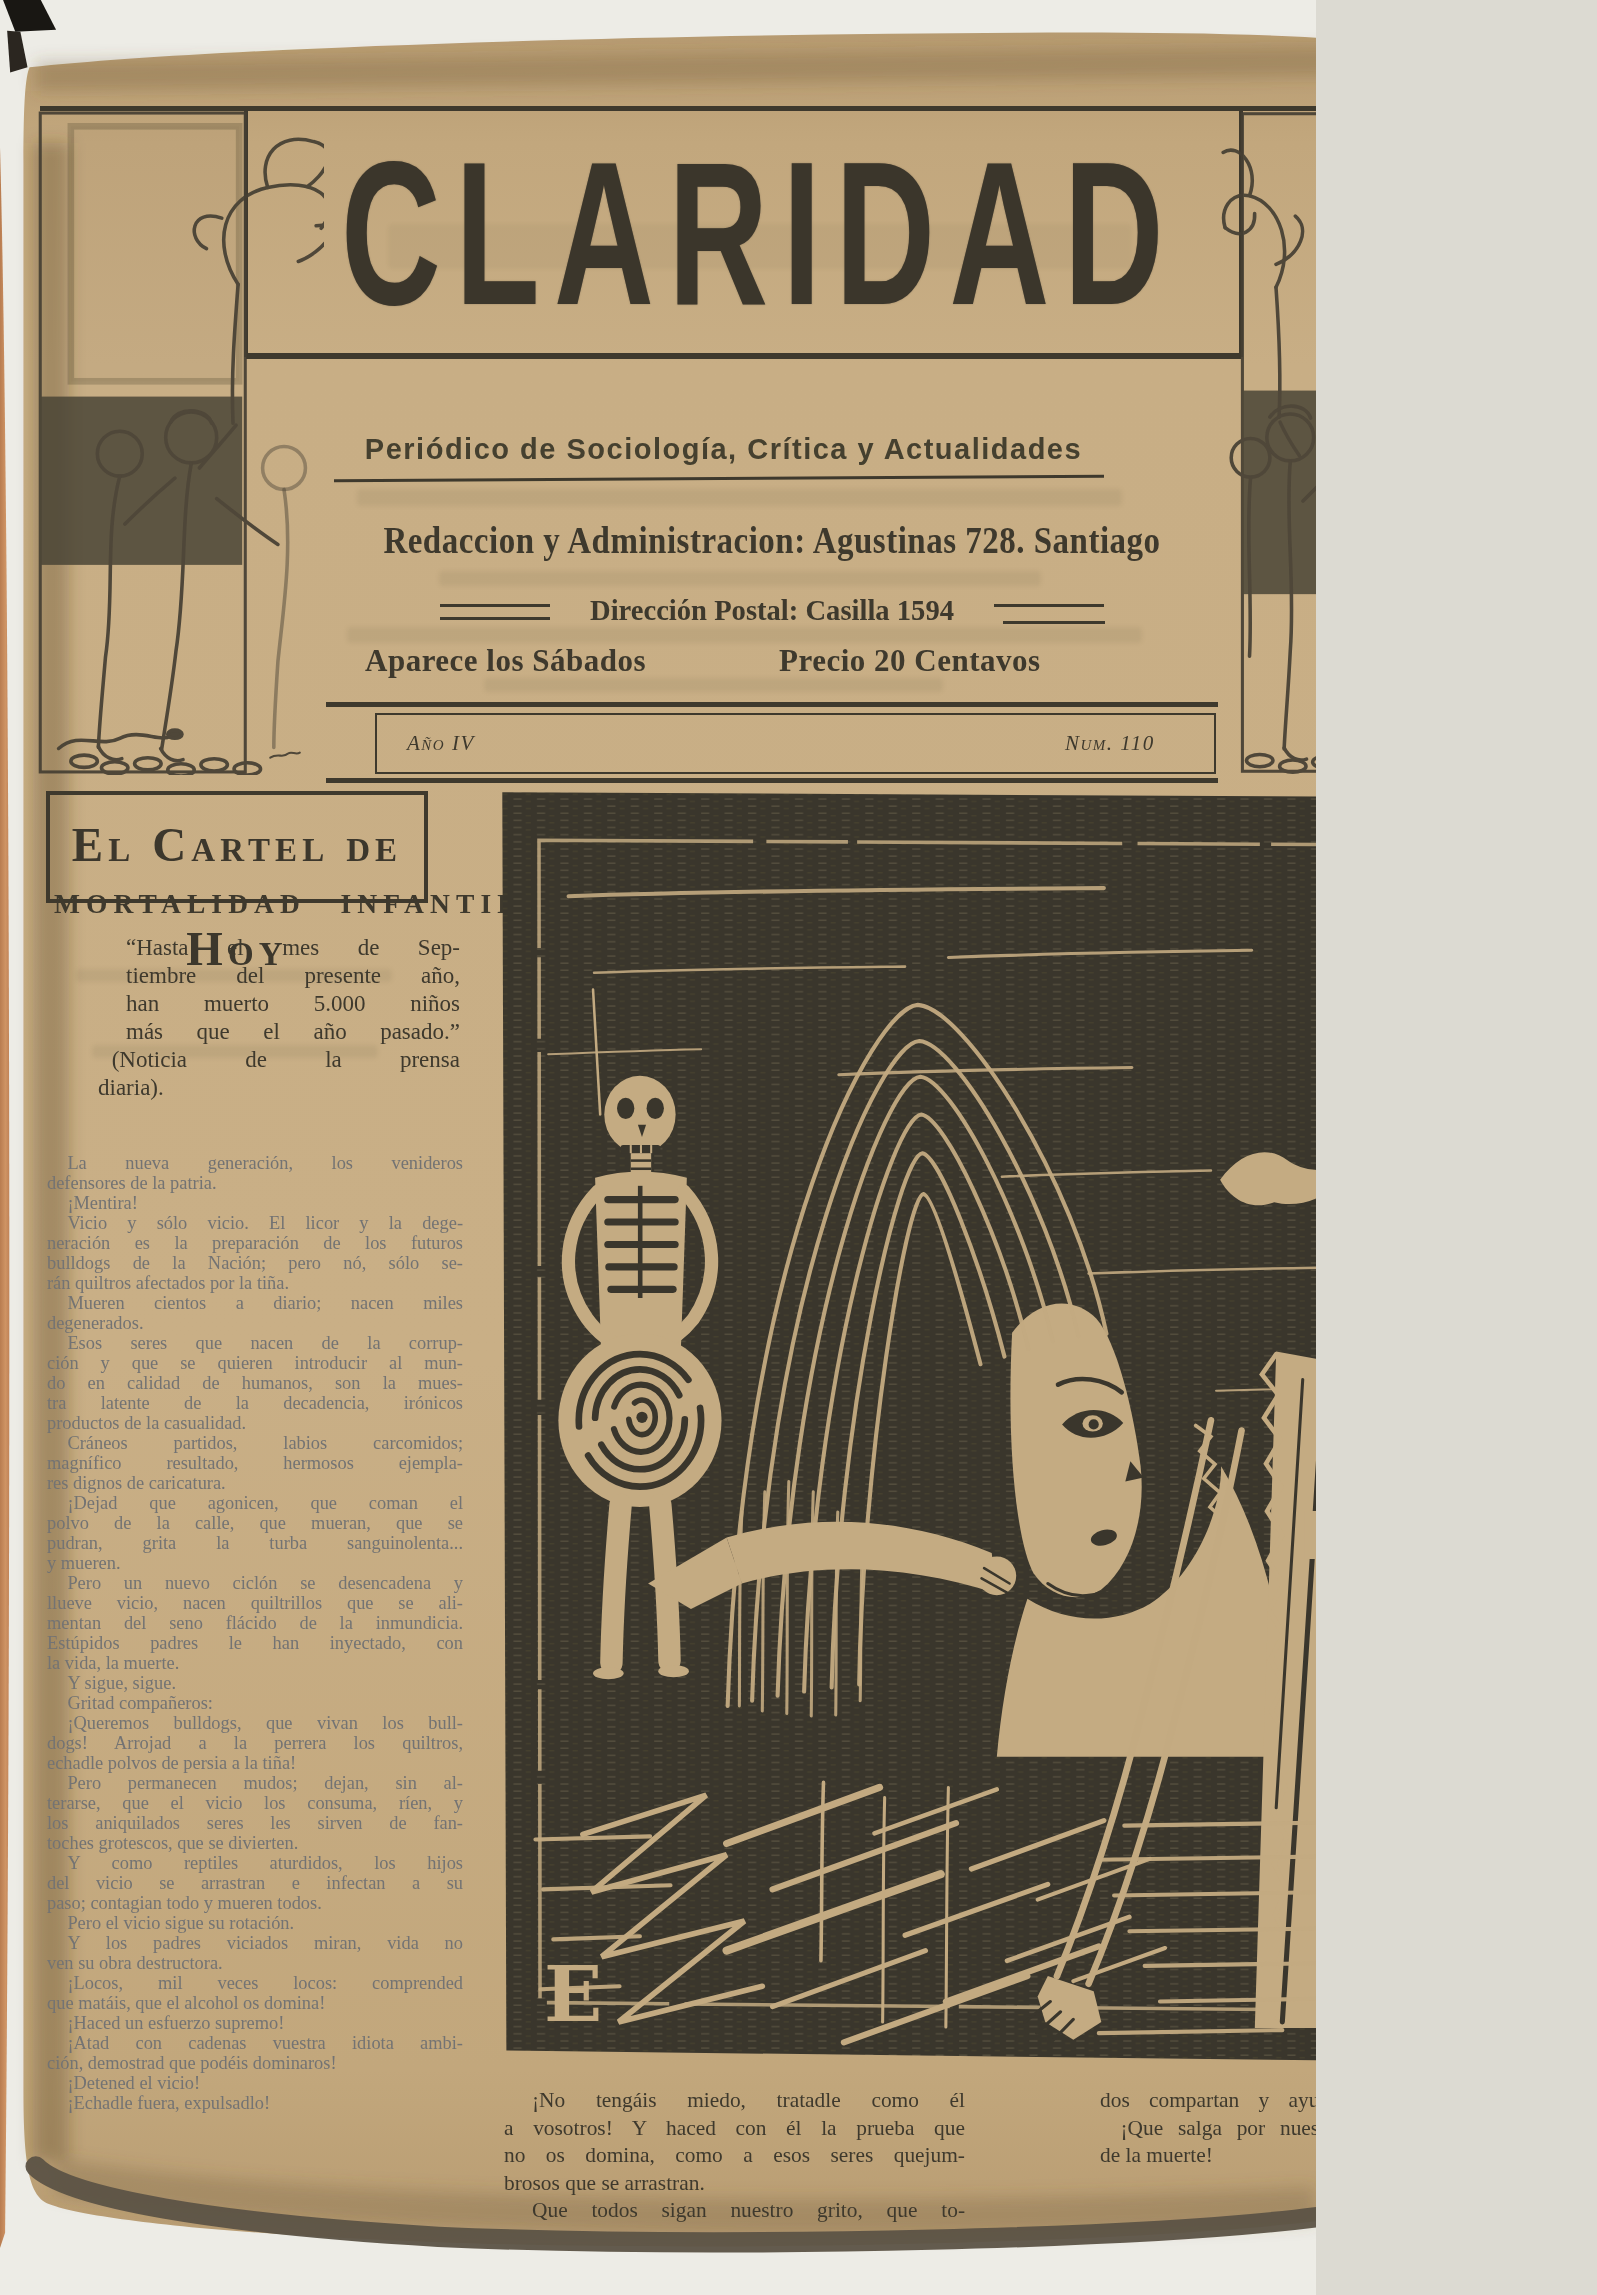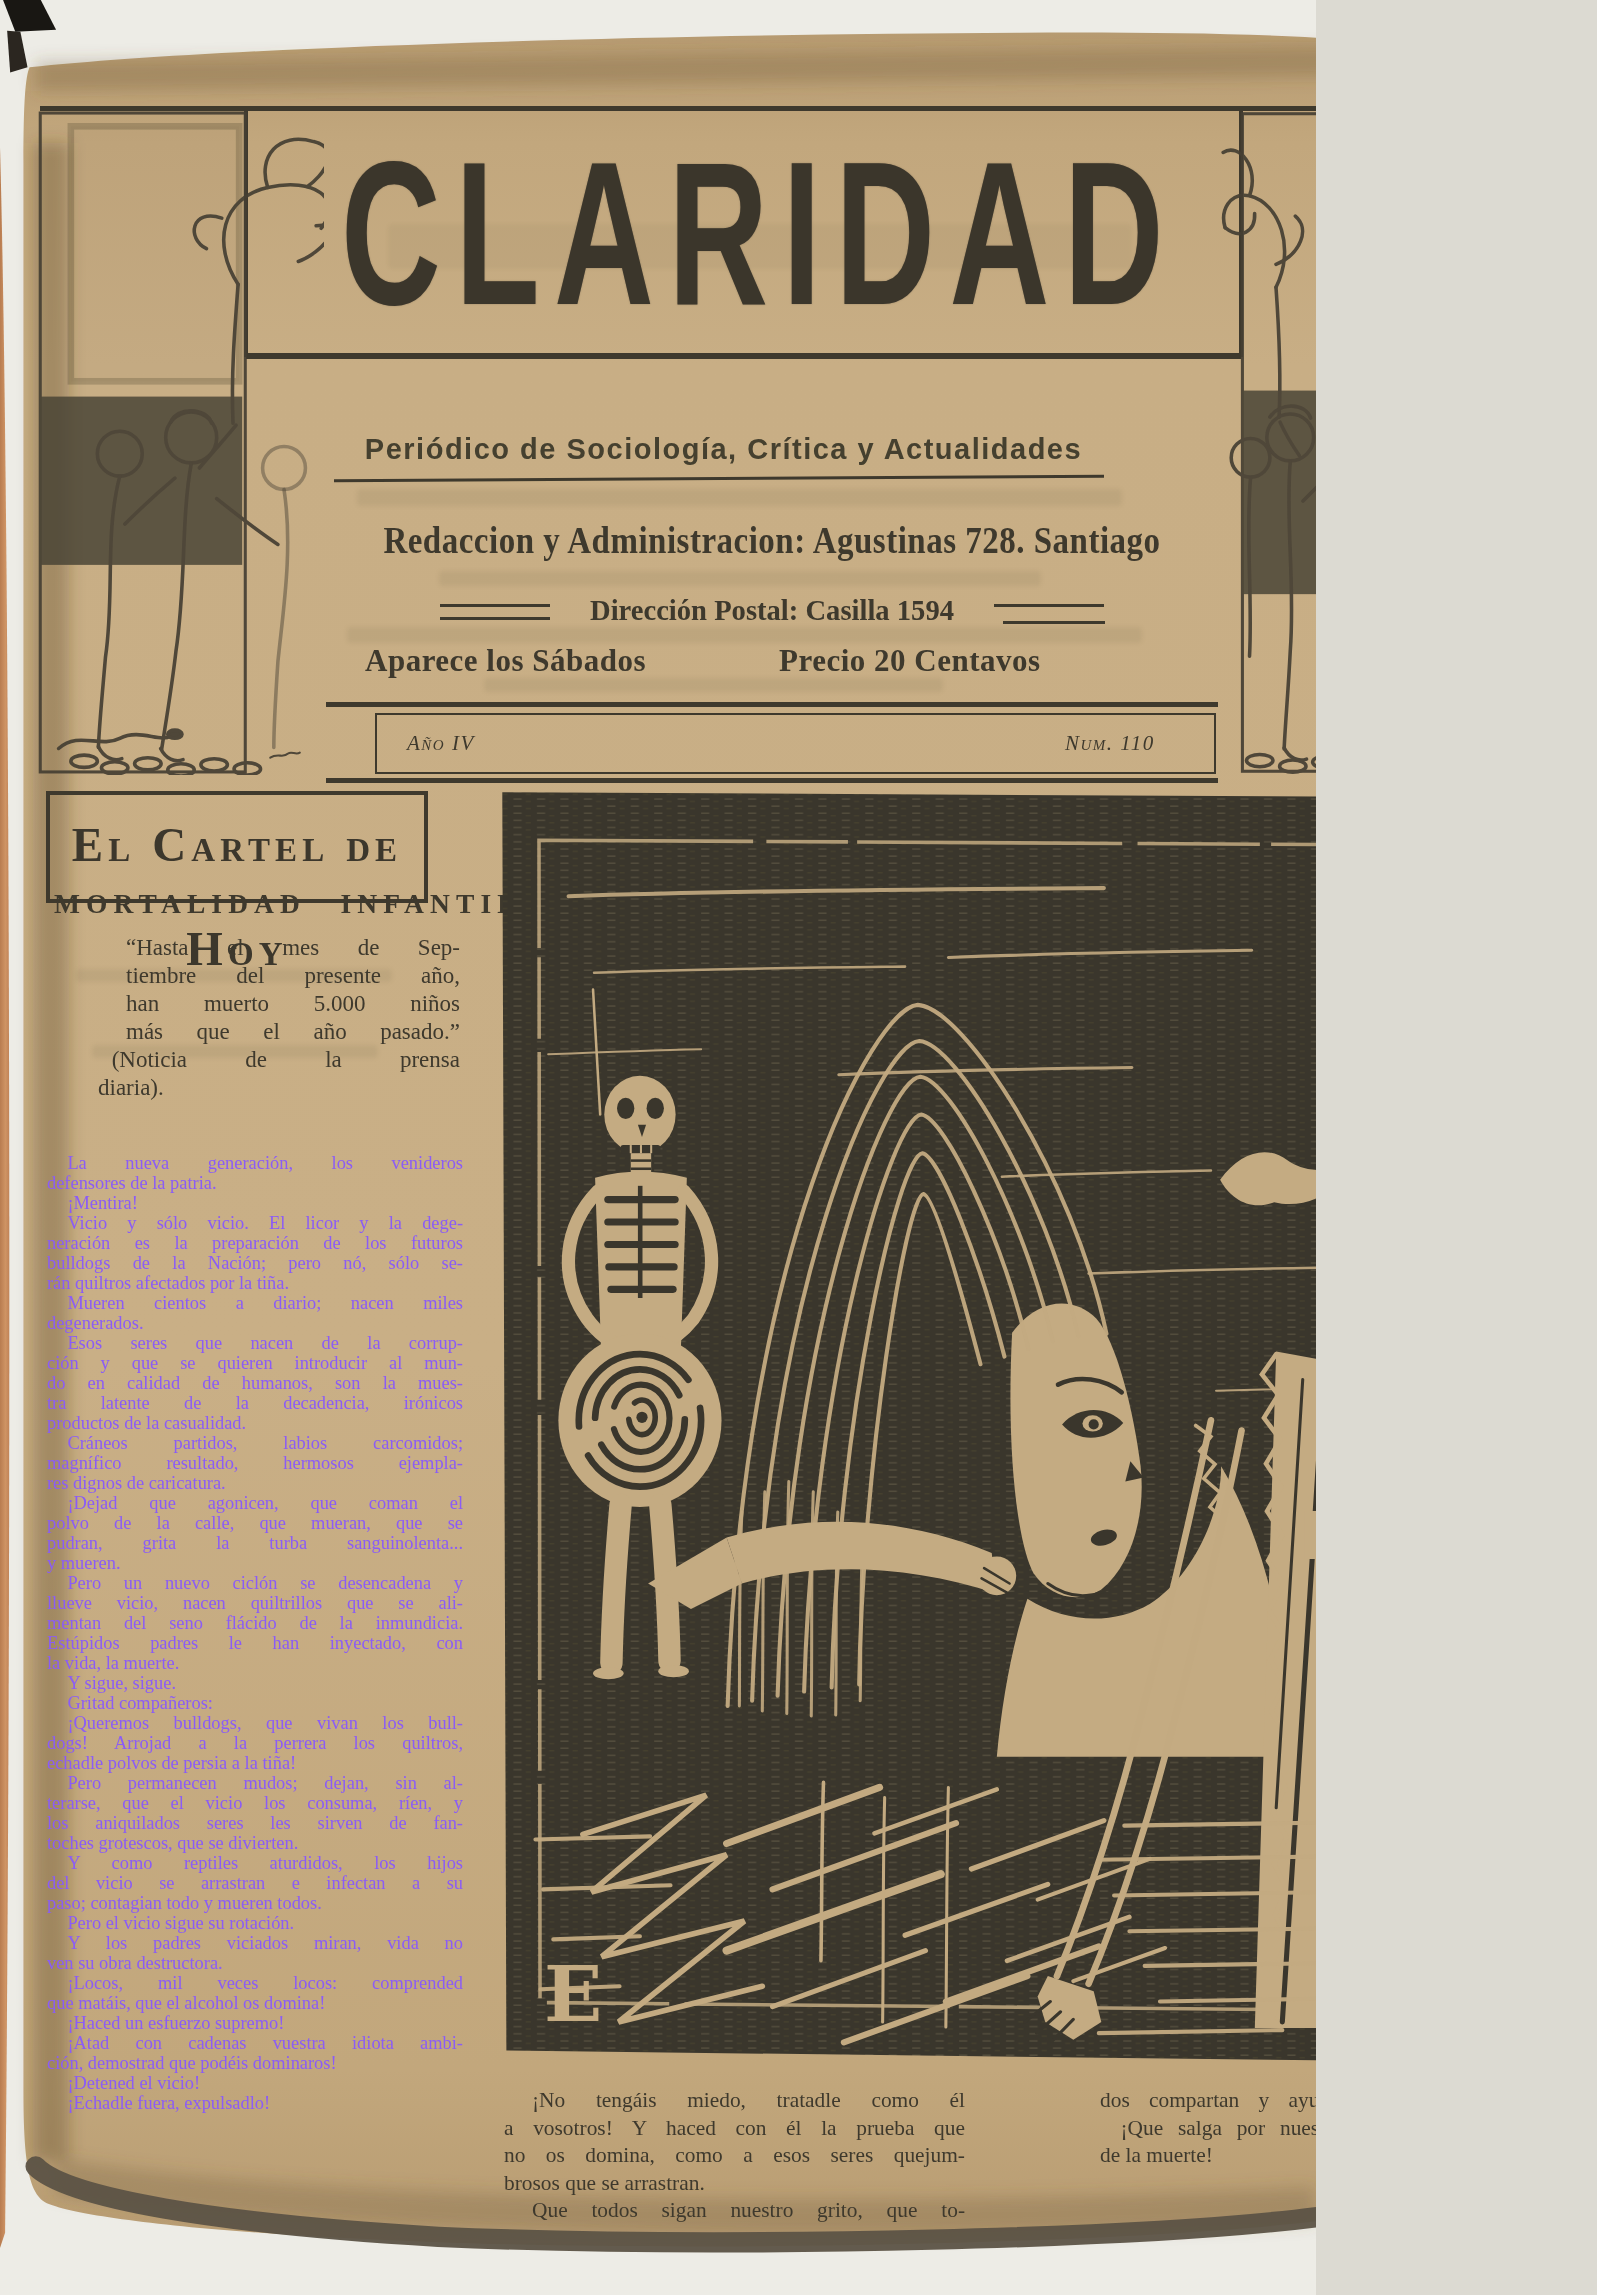--- a/index.html
+++ b/index.html
@@ -38,21 +38,21 @@
   .carteltitle{width:100%;text-align:center;line-height:102px;font-weight:700;font-variant:small-caps;
                font-size:47px;letter-spacing:5.1px;color:#3c372c;transform:scaleY(1.02);}
   .arttitle{position:absolute;left:54px;top:888px;width:408px;font-weight:700;font-size:27.5px;
             letter-spacing:6.1px;word-spacing:21.4px;white-space:nowrap;}
   .quote{position:absolute;left:126px;top:934px;width:334px;font-size:23px;line-height:28px;}
   .ql{text-align:justify;}
   .ql.jl{text-align-last:justify;}
   .ql.out1{margin-left:-14.3px;}
   .ql.out2{margin-left:-28px;}
   .bodycol{position:absolute;left:47px;top:1153px;width:416px;}
-  .bl{font-size:18.4px;line-height:20px;text-align:justify;text-align-last:justify;color:#8b5cf6;}
+  .bl{font-size:18.4px;line-height:20px;text-align:justify;text-align-last:justify;color:#737373;}
   .bl.last{text-align-last:left;}
   .bl.first{text-indent:20.4px;}
 
   
   .cap{position:absolute;font-size:21.4px;line-height:27.5px;}
   .cl{text-align:justify;}
   .cl.jl{text-align-last:justify;}
   .cl.ind{text-indent:28px;}
   .cl.ind2{text-indent:20.4px;}
   .sig{position:absolute;left:1100px;top:2217px;width:393px;text-align:right;padding-right:48px;

